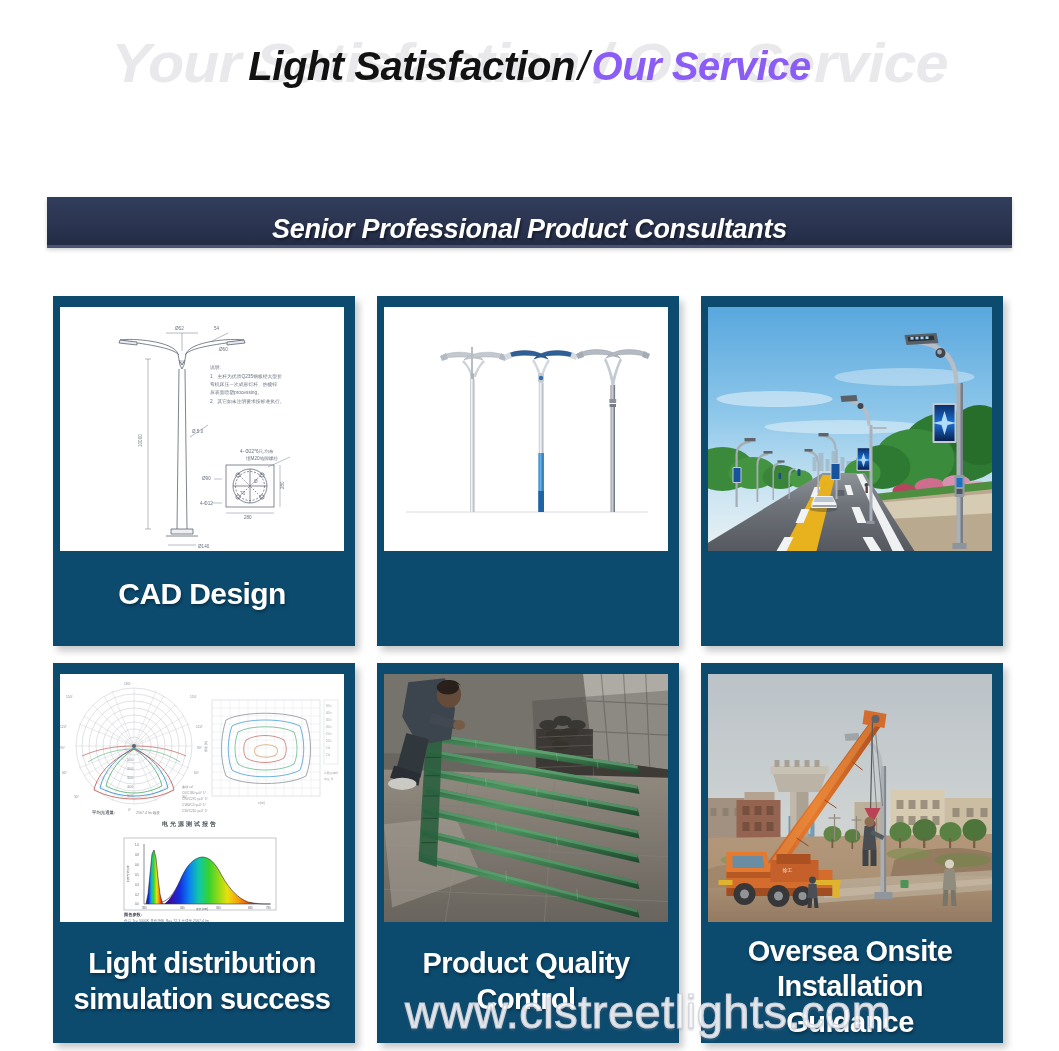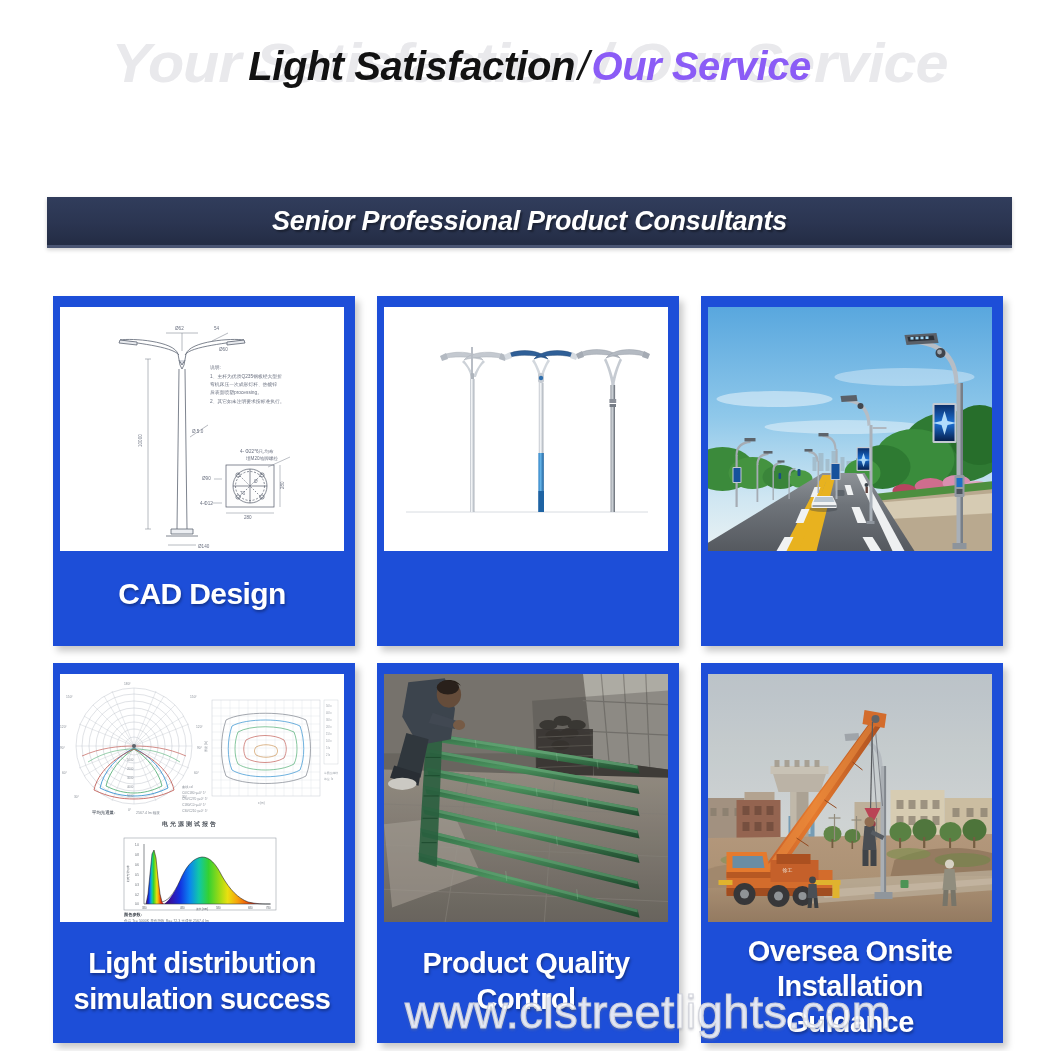--- a/index.html
+++ b/index.html
@@ -52,21 +52,21 @@
     letter-spacing: -0.2px;
   }
 
   
   .banner {
     position: absolute;
     left: 47px; top: 197px;
     width: 965px; height: 51px;
     background: linear-gradient(180deg, #313d5c 0%, #2b3551 55%, #232c44 100%);
     border-bottom: 3px solid #4a5573;
-    display: flex; align-items: center; justify-content: center;
+    display: flex; align-items: flex-end; justify-content: center;
     box-shadow: 0 2px 4px rgba(0,0,0,.18);
   }
   .banner-text {
     color: #ffffff;
     font-size: 27px;
     font-weight: 800;
     font-style: italic;
     letter-spacing: -0.3px;
     text-shadow: 2px 2px 2px rgba(0,0,0,.35);
   }
@@ -76,21 +76,21 @@
     position: absolute;
     left: 53px; top: 296px;
     width: 953px;
     display: grid;
     grid-template-columns: 302px 302px 302px;
     grid-template-rows: 350px 380px;
     column-gap: 22px;
     row-gap: 17px;
   }
   .card {
-    background: #1d4ed8;
+    background: #0c4a6e;
     padding: 11px 11px 0 7px;
     box-shadow: 4px 5px 7px rgba(0,0,0,.22);
     display: flex; flex-direction: column;
     overflow: hidden;
   }
   .card-media {
     background: #ffffff;
     position: relative;
     overflow: hidden;
     flex: 0 0 auto;

